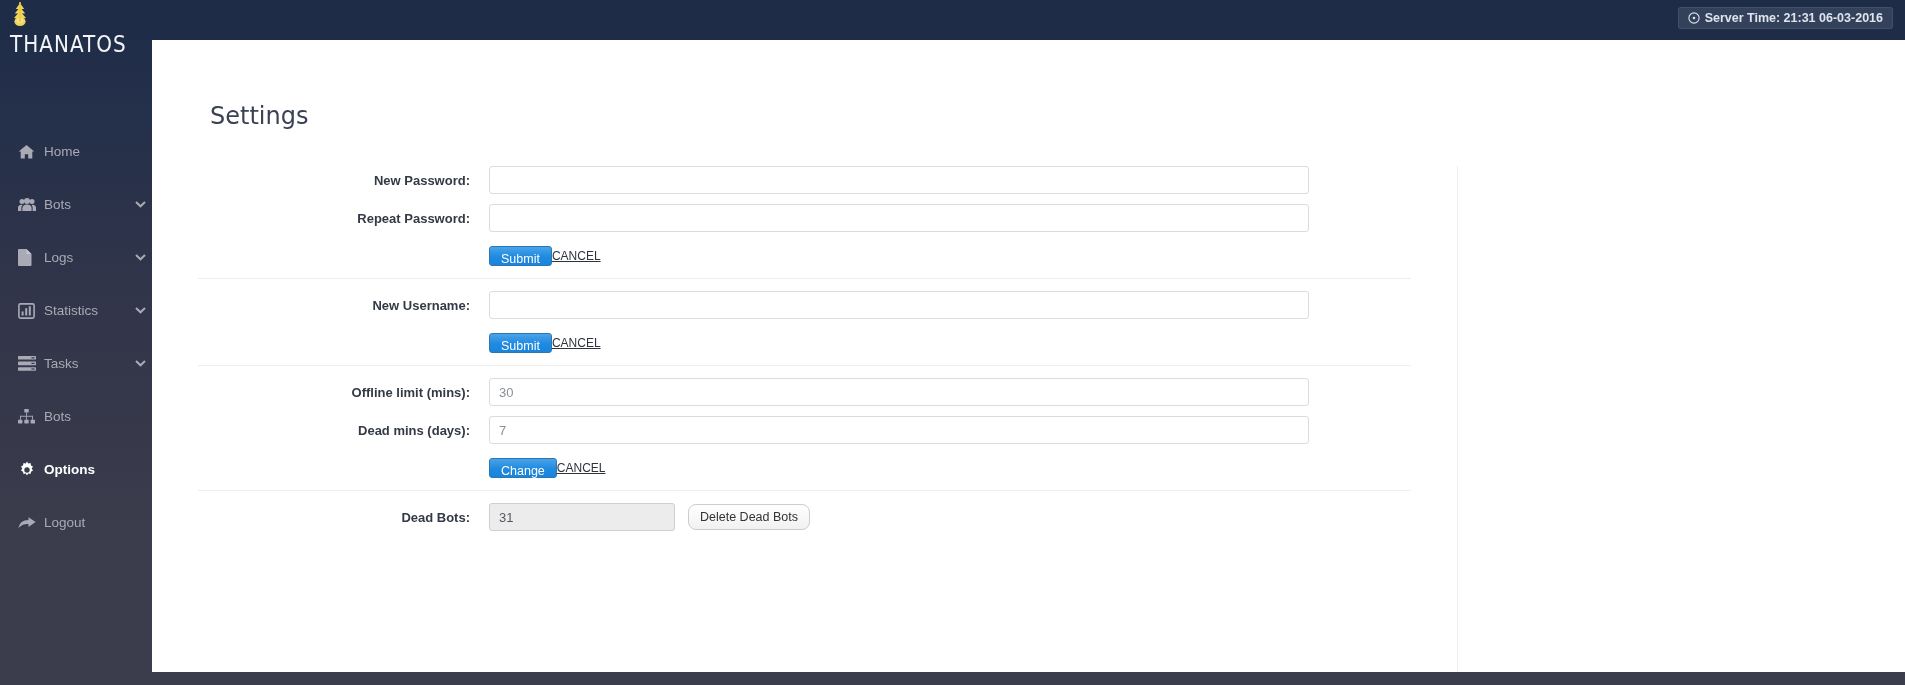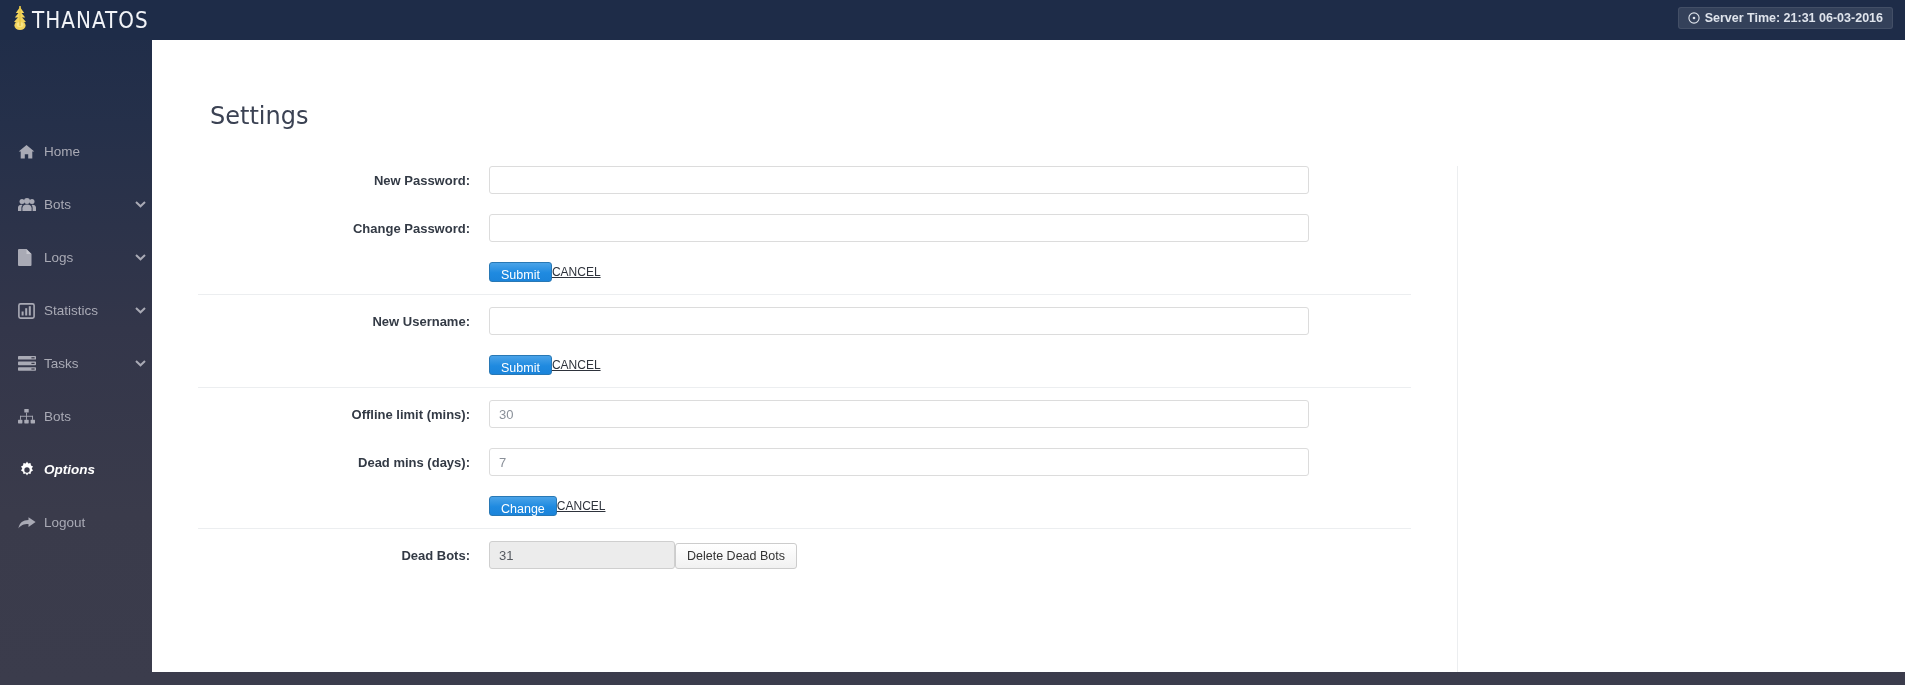--- a/index.html
+++ b/index.html
@@ -18,22 +18,23 @@
 
   
   .topbar {
     position: absolute; top: 0; left: 0;
     width: 1905px; height: 40px;
     background: #1e2c48;
     z-index: 6;
   }
   .brand {
     position: absolute; left: 10px; top: 0;
-    height: 40px; display: flex; align-items: center;
+    height: 40px; display: flex; 
     gap: 2px;
+    flex-direction: column;
   }
   .brand-icon { display: block; }
   .brand-text {
     color: #f2f4f8;
     font-size: 20px;
     letter-spacing: 1px;
     font-weight: 400;
     font-family: "DejaVu Sans", sans-serif;
     transform: scaleY(1.12);
     line-height: 1;
@@ -74,21 +75,21 @@
     width: 26px; flex: 0 0 26px;
     display: flex; align-items: center; justify-content: flex-start;
     color: #a9aab5;
   }
   .nav-item .nav-label { flex: 1; }
   .nav-item .nav-caret {
     width: 24px; flex: 0 0 24px;
     display: flex; align-items: center; justify-content: center;
     color: #a9aab5;
   }
-  .nav-item.active { color: #ffffff; font-weight: bold; font-style: italic; }
+  .nav-item.active { color: #ffffff; font-weight: bold; }
   .nav-item.active .nav-ico { color: #ffffff; }
   .nav-item.active-arrow::after {
     content: "";
     position: absolute; right: -9px; top: 50%;
     margin-top: -9px;
     width: 0; height: 0;
     border-top: 9px solid transparent;
     border-bottom: 9px solid transparent;
     border-right: 9px solid #ffffff;
   }
@@ -116,21 +117,21 @@
     min-height: 506px;
   }
   .form-section { padding: 0 0 0 0; }
   .divider {
     height: 0; margin: 12px 46px 12px 46px;
     border-top: 1px solid #eceef0;
   }
 
   .form-row {
     display: flex; align-items: center;
-    margin-bottom: 20px;
+    margin-bottom: 10px;
   }
   .form-label {
     width: 337px; flex: 0 0 337px;
     text-align: right;
     padding-right: 19px;
     font-size: 13px;
     font-weight: bold;
     color: #333a45;
   }
   .form-field { flex: 0 0 auto; }
@@ -164,35 +165,35 @@
     color: #ffffff;
     font-size: 12.5px;
     font-family: "Liberation Sans", sans-serif;
     cursor: pointer;
     line-height: 24px;
   }
   .btn-default {
     height: 26px;
     padding: 0 11px;
     border: 1px solid #cccccc;
-    border-radius: 3px;
+    border-radius: 8px;
     background: linear-gradient(180deg, #ffffff 0%, #f1f1f1 100%);
     color: #333333;
     font-size: 12.5px;
     font-family: "Liberation Sans", sans-serif;
     cursor: pointer;
     line-height: 24px;
   }
   .link-cancel {
     font-size: 12px;
     color: #2e333c;
     text-decoration: underline;
     cursor: pointer;
   }
-  .dead-row .form-field { display: flex; align-items: flex-end; }
+  .dead-row .form-field { display: flex; align-items: center; gap: 13px; }
 </style>
 </head>
 <body>
 
 <div id="app">
 
   <div class="topbar">
     <div class="brand">
       <span class="brand-icon">
         <svg width="20" height="28" viewBox="0 0 20 28">
@@ -349,21 +350,21 @@
     <div class="form-wrap">
 
       <div class="form-section">
         <div class="form-row">
           <div class="form-label">New Password:</div>
           <div class="form-field">
             <input class="txt" type="password" value="" style="">
           </div>
         </div>
         <div class="form-row">
-          <div class="form-label">Change Password:</div>
+          <div class="form-label">Repeat Password:</div>
           <div class="form-field">
             <input class="txt" type="password" value="" style="">
           </div>
         </div>
         <div class="btn-row">
           <div class="spacer"></div>
           <button class="btn-primary">Submit</button>
           <a class="link-cancel">CANCEL</a>
         </div>
       </div>

